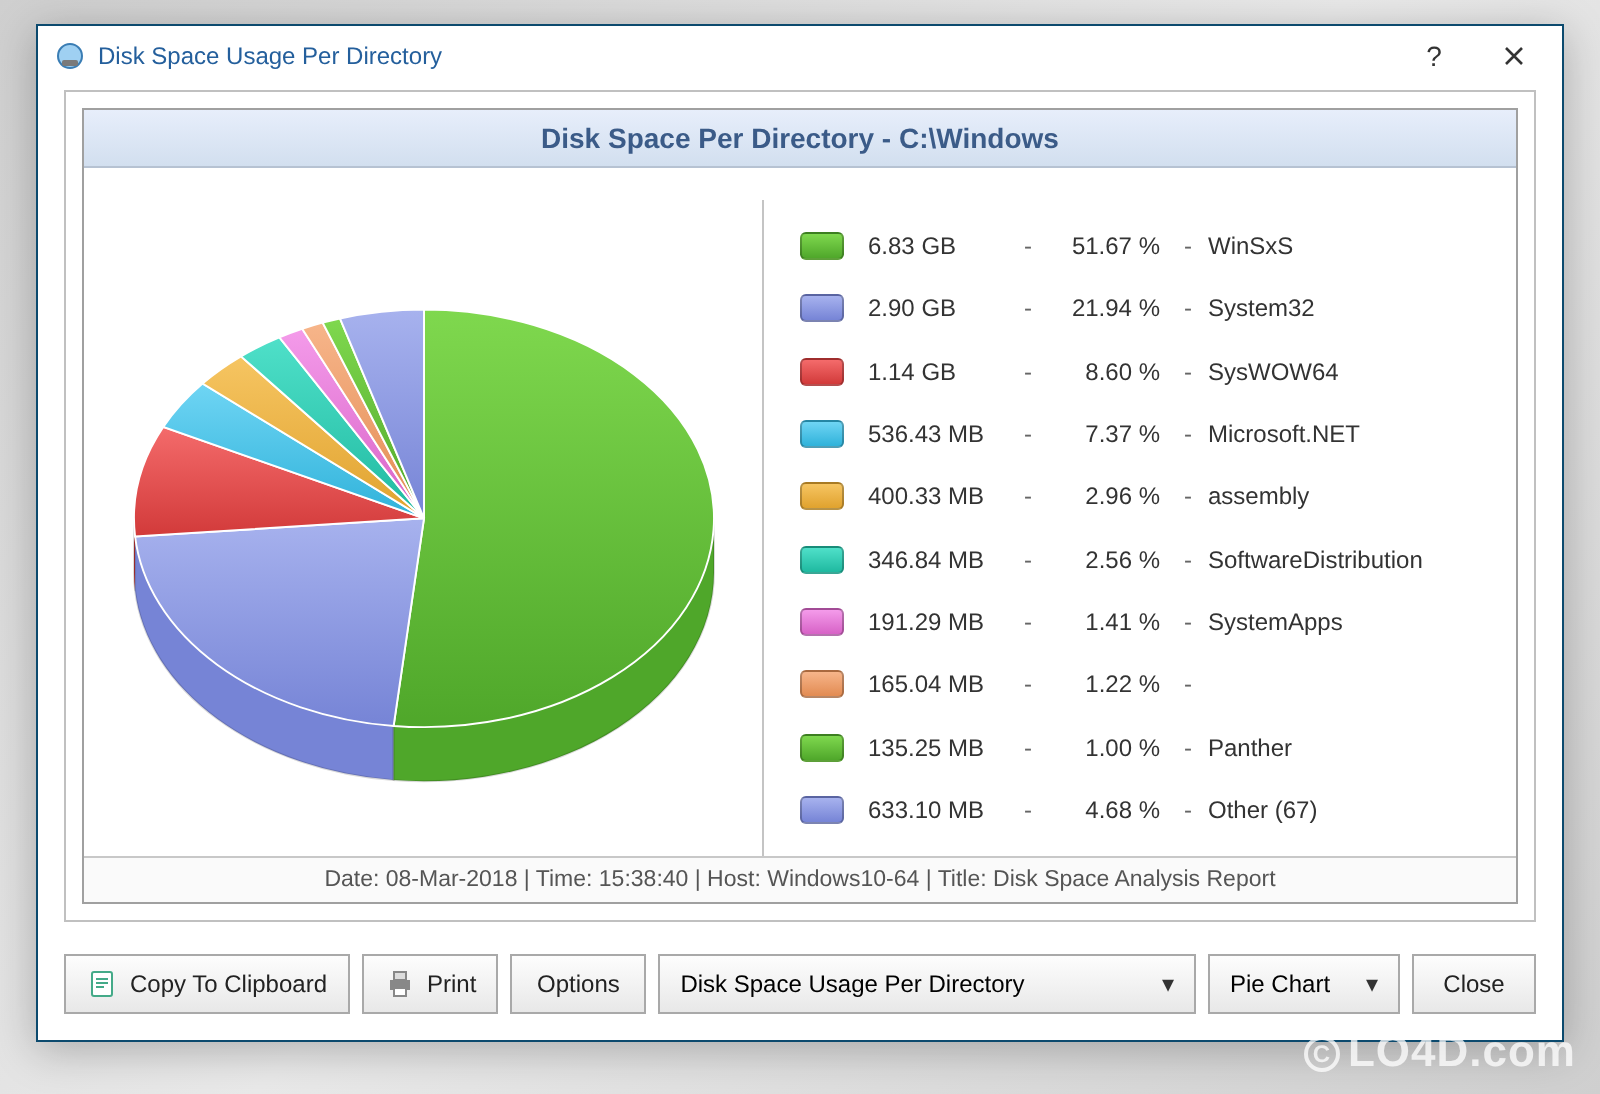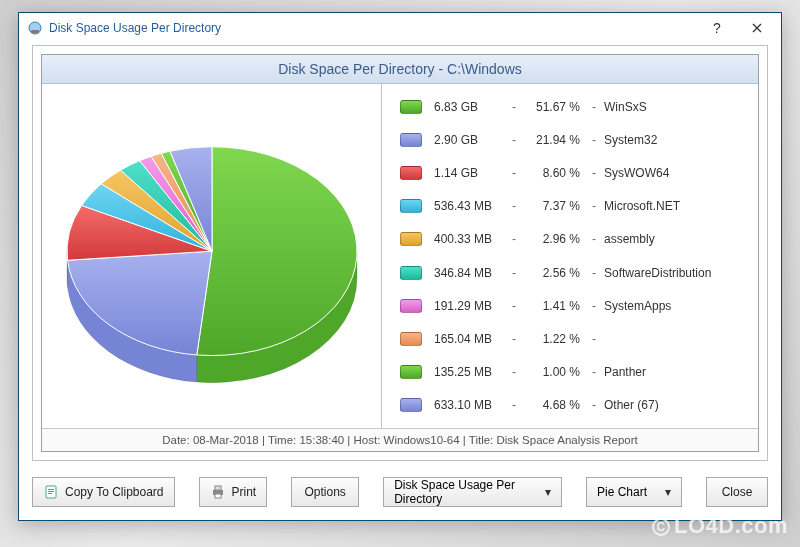--- a/index.html
+++ b/index.html
@@ -55,29 +55,30 @@
   .report-box {
     border: 1px solid #a0a0a0;
     height: 100%;
     display: flex; flex-direction: column;
     background: #ffffff;
   }
   .report-title {
     background: linear-gradient(to bottom, #e7eefb 0%, #d2dfef 100%);
     border-bottom: 1px solid #b6c2d2;
     text-align: center;
-    font-weight: normal;
+    font-weight: bold;
     color: #3b5b88;
     font-size: 14px;
     padding: 6px 0;
   }
   .report-body {
     flex: 1;
     display: flex;
     border-bottom: 1px solid #c8c8c8;
+    margin-top: 16px;
   }
   .chart-cell {
     width: 340px;
     border-right: 1px solid #c4c4c4;
     display: flex; align-items: center; justify-content: center;
     padding: 6px;
   }
   .legend-cell {
     flex: 1;
     padding: 8px 12px 8px 18px;
@@ -108,21 +109,21 @@
     color: #555;
     padding: 5px 8px;
     background: #fafafa;
     text-align: center;
   }
 
   .button-bar {
     position: absolute;
     left: 13px; right: 13px; bottom: 13px;
     height: 30px;
-    display: flex; gap: 24px; align-items: stretch;
+    display: flex; gap: 6px; align-items: stretch;
   }
   .btn {
     border: 1px solid #a9a9a9;
     background: linear-gradient(to bottom, #fdfdfd, #e8e8e8);
     font-size: 12px;
     color: #222;
     display: flex; align-items: center; justify-content: center;
     padding: 0 10px;
     gap: 6px;
     cursor: pointer;

